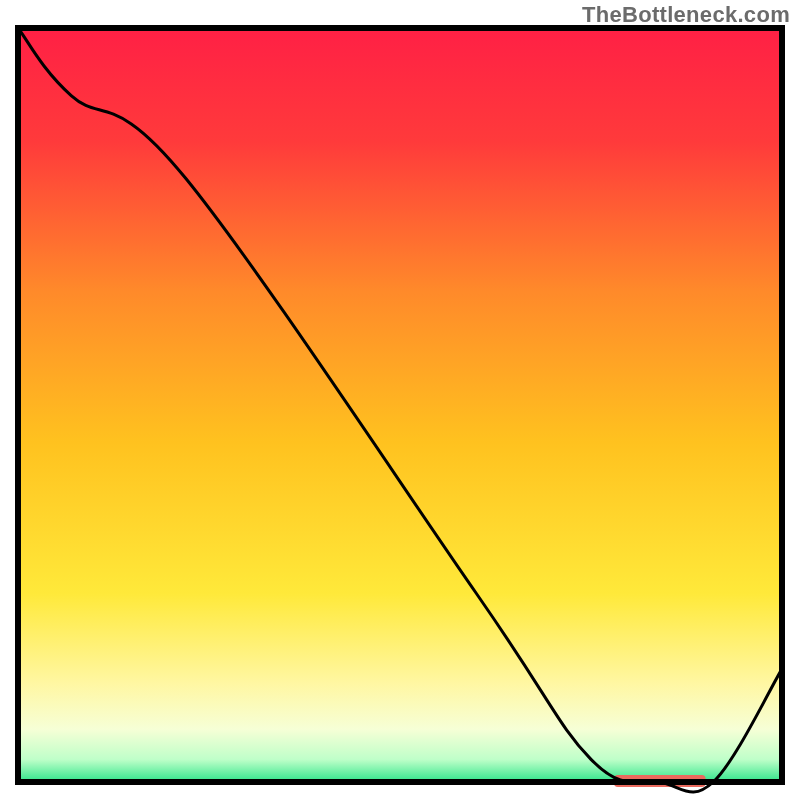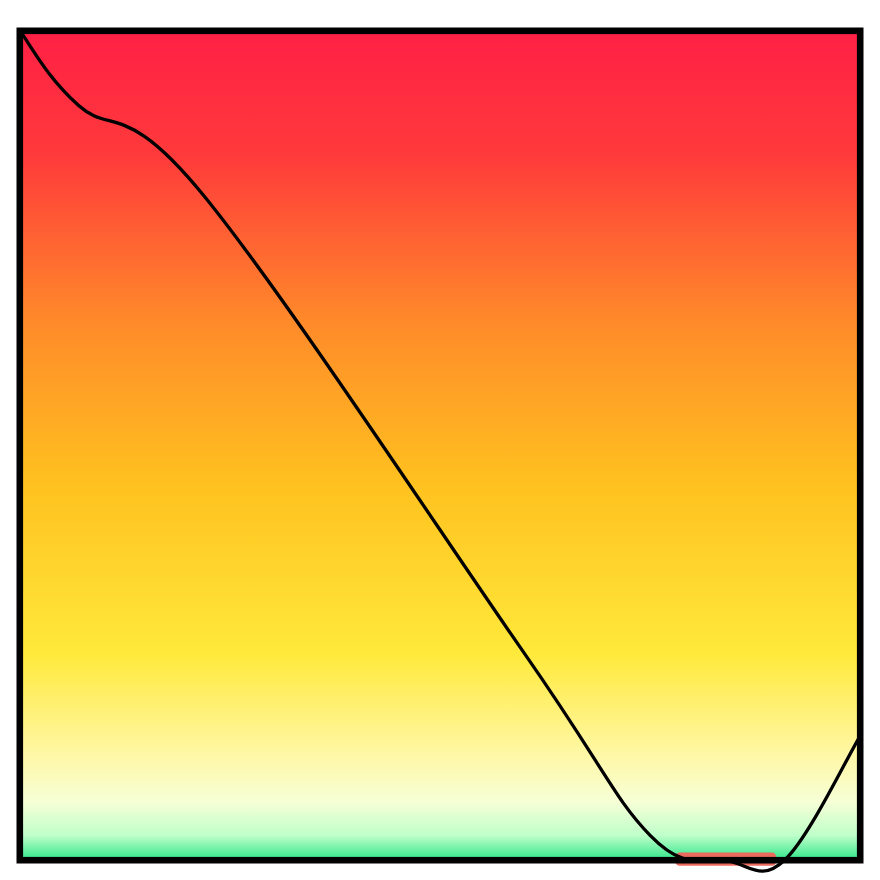--- a/index.html
+++ b/index.html
@@ -27,20 +27,21 @@
     user-select: none;
   }
   svg {
     display: block;
   }
 </style>
 </head>
 <body>
 
 <div class="chart-wrap">
+  <div class="watermark">TheBottleneck.com</div>
 
   <svg width="800" height="800" viewBox="0 0 800 800">
     <defs>
       <linearGradient id="bgGrad" x1="0" y1="0" x2="0" y2="1">
       <stop offset="0.00%" stop-color="#ff2045"></stop>
           <stop offset="15.00%" stop-color="#ff3a3b"></stop>
           <stop offset="35.00%" stop-color="#ff8a2a"></stop>
           <stop offset="55.00%" stop-color="#ffc21f"></stop>
           <stop offset="75.00%" stop-color="#ffe93a"></stop>
           <stop offset="87.00%" stop-color="#fff7a3"></stop>

